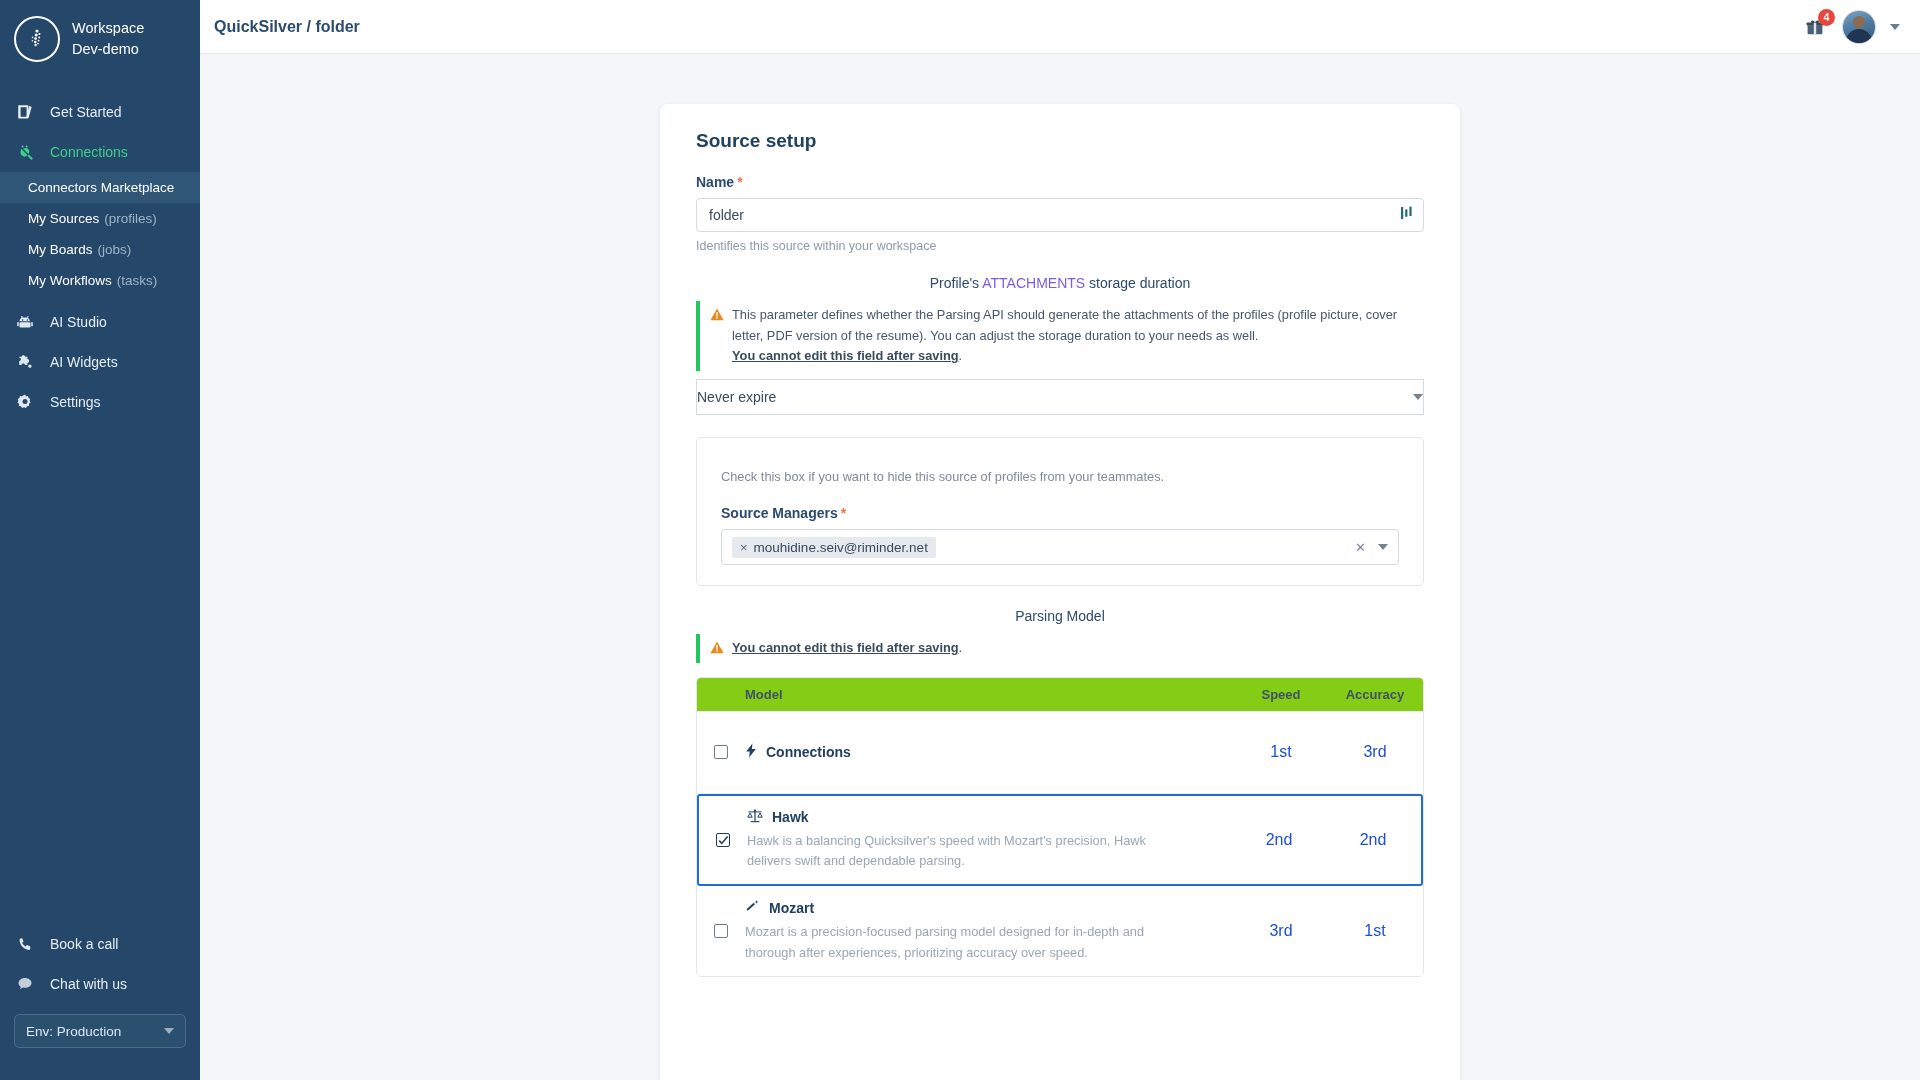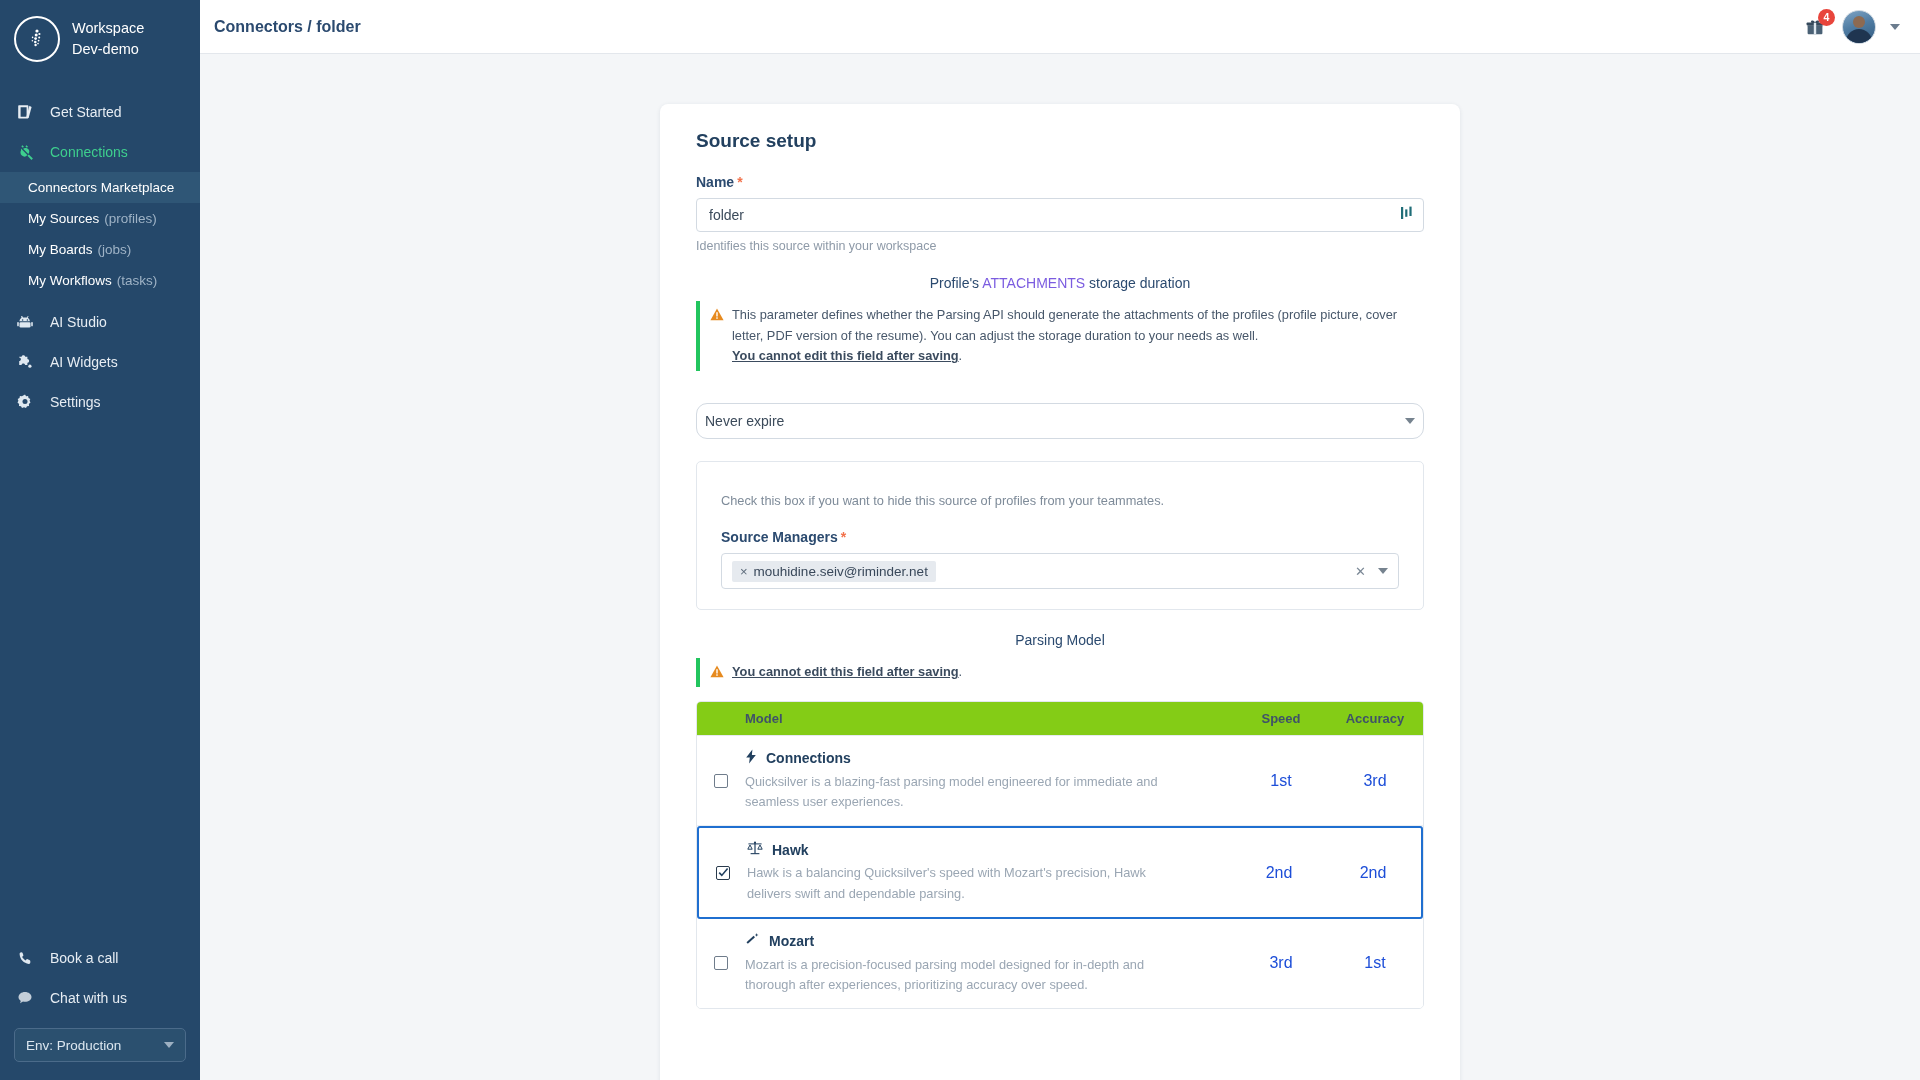--- a/index.html
+++ b/index.html
@@ -44,21 +44,21 @@
   .subnav { display: flex; flex-direction: column; }
   .sub-item {
     height: 31px; display: flex; align-items: center;
     padding-left: 28px; font-size: 13.5px; color: #ffffff; cursor: pointer;
   }
   .sub-item.selected { background: #2f5676; }
   .sub-item .muted { color: #9fb3c6; margin-left: 5px; }
 
   .spacer { flex: 1 1 auto; }
 
-  .bottom-links { display: flex; flex-direction: column; }
+  .bottom-links { display: flex; flex-direction: column; padding-bottom: 14px; }
   .bottom-links .nav-item { height: 40px; }
   .env-select {
     margin: 10px 14px 18px 14px;
     height: 34px; border: 1px solid #4b6b8a; border-radius: 5px;
     background: #2b506f; color: #dbe6ef; font-size: 13.5px;
     display: flex; align-items: center; justify-content: space-between;
     padding: 0 11px; cursor: pointer;
   }
   .caret-dn {
     width: 0; height: 0; border-left: 5px solid transparent;
@@ -125,23 +125,23 @@
 
   .alert {
     border-left: 4px solid #22c55e; background: #ffffff;
     padding: 4px 0 4px 10px; display: flex; gap: 8px; align-items: flex-start;
   }
   .alert-ico { flex: 0 0 auto; margin-top: 2px; }
   .alert-txt { font-size: 12.8px; color: #47576a; line-height: 1.62; }
   .alert-txt .u { text-decoration: underline; font-weight: 700; color: #3b4b5e; }
 
   .select {
-    width: 100%; height: 36px; border: 1px solid #d3dae2; border-radius: 11px;
+    width: 100%; height: 36px; border: 1px solid #d3dae2; border-radius: 0;
     background: #fff; display: flex; align-items: center; justify-content: space-between;
-    padding: 0 8px; font-size: 14px; color: #3b4a5a; margin-top: 32px; cursor: pointer;
+    padding: 0 0; font-size: 14px; color: #3b4a5a; margin-top: 8px; cursor: pointer;
   }
   .tri-dn { width: 0; height: 0; border-left: 5px solid transparent; border-right: 5px solid transparent; border-top: 6px solid #76838f; }
 
   .panel {
     border: 1px solid #e2e7ed; border-radius: 5px; margin-top: 22px;
     padding: 18px 24px 20px 24px;
   }
   .panel-row { display: flex; align-items: center; justify-content: space-between; }
   .panel-label { font-size: 14px; color: #2b4a6f; font-weight: 700; }
   .toggle {
@@ -322,21 +322,21 @@
       <div class="env-select">
         <span>Env: Production</span>
         <span class="caret-dn"></span>
       </div>
     </div>
   </aside>
 
   <div class="main">
 
     <header class="topbar">
-      <div class="breadcrumb">Connectors / folder</div>
+      <div class="breadcrumb">QuickSilver / folder</div>
       <div class="topbar-right">
         <div class="gift-wrap">
           <svg width="20" height="20" viewBox="0 0 20 20">
             <rect x="2.6" y="8.2" width="14.8" height="9" rx="1" fill="#4a6175"></rect>
             <rect x="1.6" y="5.4" width="16.8" height="3.2" rx="0.8" fill="#35495c"></rect>
             <rect x="8.8" y="5.4" width="2.4" height="11.8" fill="#dfe8f0"></rect>
             <path d="M10 5.4c-1.4-2.6-4.4-2.2-4.1-.3.2 1.2 2.4 1 4.1.3z" fill="#35495c"></path>
             <path d="M10 5.4c1.4-2.6 4.4-2.2 4.1-.3-.2 1.2-2.4 1-4.1.3z" fill="#35495c"></path>
           </svg>
           <span class="badge">4</span>
@@ -437,21 +437,20 @@
             </div>
             <div class="c-model">
               <div class="model-name">
                 <span>
                   <svg width="12" height="15" viewBox="0 0 12 15">
                       <path d="M7.4.5L1.2 8.6h3.6L4.1 14.5 10.8 6H6.9z" fill="#22405f"></path>
                     </svg>
                 </span>
                 <span>Connections</span>
               </div>
-              <div class="model-desc">Quicksilver is a blazing-fast parsing model engineered for immediate and seamless user experiences.</div>
             </div>
             <div class="c-speed rank">1st</div>
             <div class="c-acc rank">3rd</div>
           </div>
 
           <div class="tbl-row selected">
             <div class="c-check">
               <span class="cbx checked">
                 <svg width="11" height="11" viewBox="0 0 11 11">
                     <path d="M1.2 5.6l2.6 2.8L9.6 1.6" stroke="#22405f" stroke-width="1.6" fill="none"></path>

